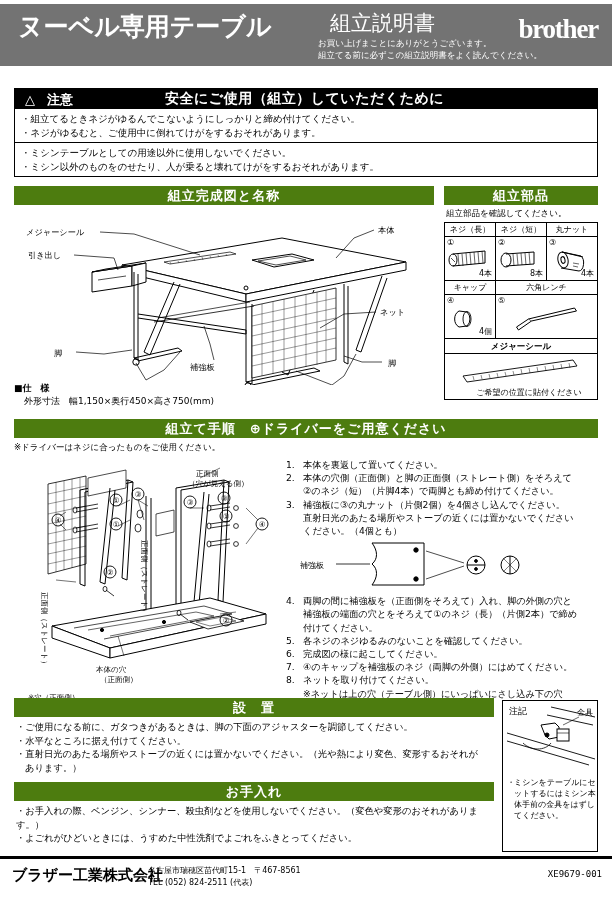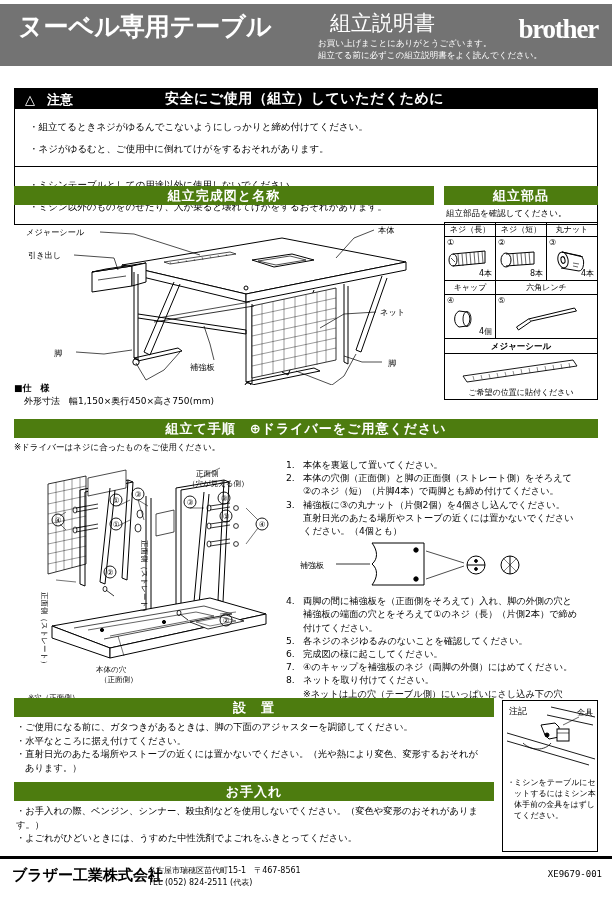--- a/index.html
+++ b/index.html
@@ -67,21 +67,21 @@
     position: absolute; left: 150px; top: 1px;
     font-size: 14px; font-weight: bold;
     letter-spacing: 0.5px;
   }
   .caution-rows { }
   .caution-row {
     padding: 3px 6px 3px 6px;
     font-size: 9.5px; line-height: 13.5px;
   }
   .caution-row + .caution-row { border-top: 1px solid #000; }
-  .caution-row p { margin: 8px; }
+  .caution-row p { margin: 0; }
 
   
   .secbar {
     background: #4d7c0f; color: #fff;
     font-size: 13px; font-weight: bold;
     text-align: center;
     letter-spacing: 1px;
     line-height: 19px; height: 19px;
   }
 
@@ -140,21 +140,21 @@
   .pt-art {
     position: absolute; left: 0; top: 8px;
     width: 100%; height: 30px;
   }
   .pt-wide-head {
     font-size: 8.5px; text-align: center;
     height: 14px; line-height: 14px;
   }
   .pt-seal-cell { height: 46px; position: relative; }
   .pt-seal-note {
-    position: absolute; bottom: 1px; left: 0; width: 100%;
+    position: absolute; bottom: 1px; left: 8px; width: 100%;
     text-align: center; font-size: 8px;
   }
 
   
   .panel-steps {
     position: absolute; left: 14px; top: 419px;
     width: 584px;
   }
   .steps-note {
     font-size: 8.5px; margin-top: 4px;

